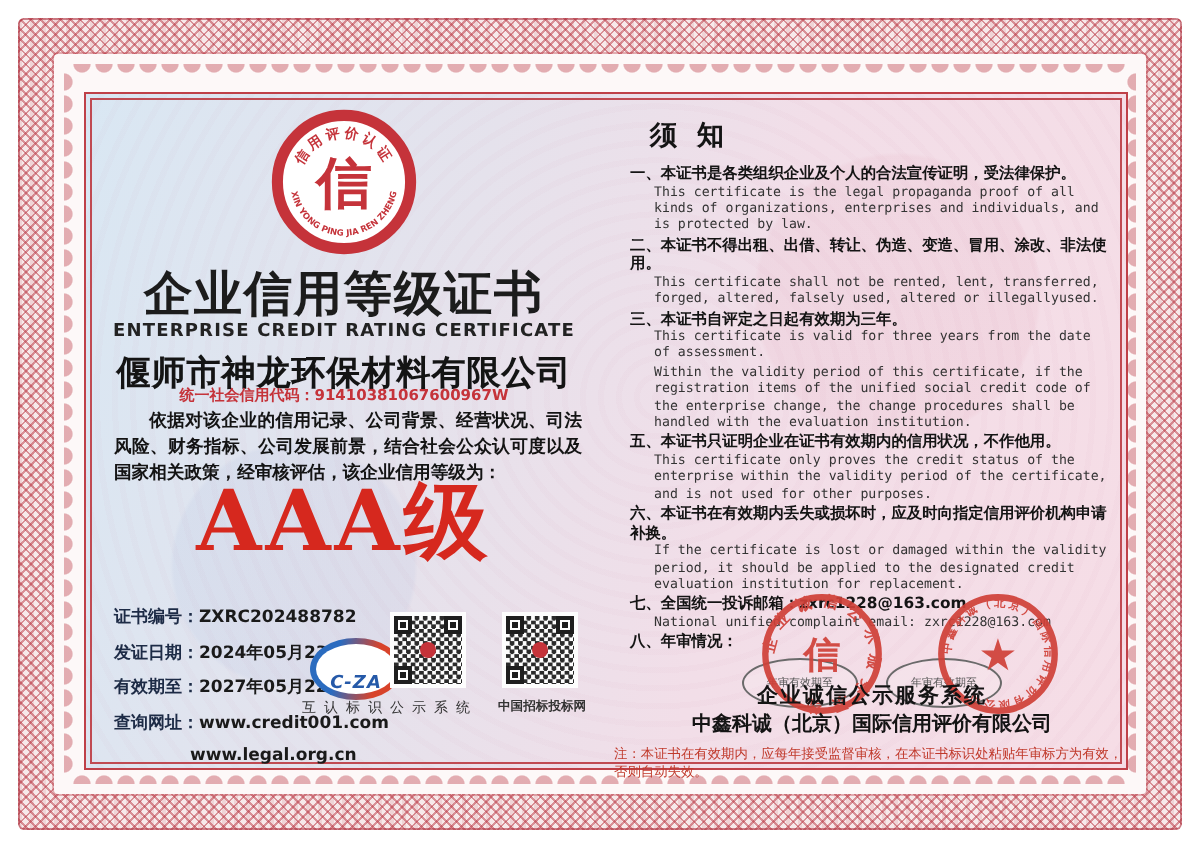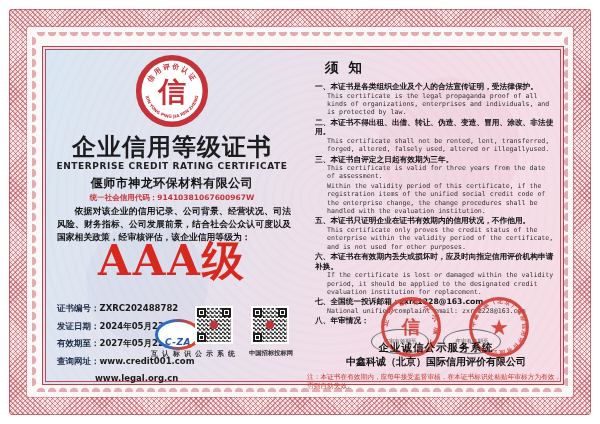--- a/index.html
+++ b/index.html
@@ -28,21 +28,21 @@
       radial-gradient(circle at 20% 70%, rgba(150,170,215,.10) 0 60px, rgba(150,170,215,0) 62px),
       repeating-radial-gradient(circle at 55% 45%, rgba(200,130,160,.035) 0 3px, rgba(255,255,255,0) 3px 9px),
       linear-gradient(103deg,#d9e7f3 0%,#e5e2ec 35%,#f2dee8 62%,#f6dde6 100%);}
   .frame::before{content:"";position:absolute;inset:2px;border:1px solid #c04a52;pointer-events:none;}
   
   .logo{position:absolute;left:92px;top:7px;width:74px;height:74px;}
   .title-cn{position:absolute;left:0;top:84px;width:258px;text-align:center;font-size:24px;font-weight:bold;
     letter-spacing:1px;color:#1c1c1c;font-family:"DejaVu Serif","Liberation Serif",serif;}
   .title-en{position:absolute;left:0;top:114px;width:258px;text-align:center;font-size:9px;font-weight:bold;
     letter-spacing:.6px;color:#222;}
-  .company{position:absolute;left:0;top:128px;width:258px;text-align:center;font-size:12px;font-weight:bold;
+  .company{position:absolute;left:0;top:128px;width:258px;text-align:center;font-size:17px;font-weight:bold;
     color:#141414;font-family:"DejaVu Serif","Liberation Serif",serif;letter-spacing:.5px;}
   .code{position:absolute;left:0;top:146px;width:258px;text-align:center;font-size:7.5px;color:#c5333a;font-weight:bold;}
   .intro{position:absolute;left:14px;top:158px;width:234px;font-size:8.8px;line-height:1.5;color:#141414;
     text-align:justify;text-indent:2em;font-weight:bold;}
   .rating{position:absolute;left:0;top:186px;width:258px;text-align:center;font-size:42px;font-weight:bold;
     color:#d6281e;letter-spacing:2px;font-family:"DejaVu Serif","Liberation Serif",serif;}
   .info{position:absolute;left:14px;top:256px;width:120px;font-size:8.5px;color:#1d2b46;}
   .info-row{margin-bottom:5.5px;font-weight:bold;white-space:nowrap;}
   .info-row .val{color:#1a1a1a;}
   .url2{margin-left:38px;font-weight:bold;color:#1a1a1a;}
@@ -52,21 +52,21 @@
     display:flex;align-items:flex-end;justify-content:center;}
   .oval-mark span{font-size:9px;font-weight:bold;font-style:italic;color:#2559a8;letter-spacing:.5px;}
   .qr{position:absolute;width:34px;height:34px;background:
       repeating-conic-gradient(#2b2b2b 0% 25%, #fdfdfd 0% 50%);
       background-size:4.2px 4.2px;outline:2px solid #fdfdfd;}
   .qr1{left:154px;top:261px;} .qr2{left:210px;top:261px;}
   .qr .fp{position:absolute;width:9px;height:9px;border:2px solid #1e1e1e;background:#fff;box-sizing:border-box;}
   .qr .fp::after{content:"";position:absolute;inset:1px;background:#1e1e1e;}
   .qr .fp.tl{left:0;top:0;} .qr .fp.tr{right:0;top:0;} .qr .fp.bl{left:0;bottom:0;}
   .qr .emb{position:absolute;left:13px;top:13px;width:8px;height:8px;border-radius:50%;background:#c5333a;}
-  .cap1{position:absolute;left:108px;top:302px;width:100px;font-size:7px;font-weight:bold;color:#333;
+  .cap1{position:absolute;left:108px;top:302px;width:100px;font-size:7px;font-weight:normal;color:#333;
     letter-spacing:4px;white-space:nowrap;}
   .cap2{position:absolute;left:206px;top:302px;width:46px;font-size:6.3px;font-weight:bold;color:#333;white-space:nowrap;}
   
   .right-col{position:absolute;left:272px;top:10px;width:242px;height:324px;}
   .n-title{text-align:left;font-size:13.5px;font-weight:bold;letter-spacing:10px;color:#141414;
     margin:2px 0 5px 10px;font-family:"DejaVu Serif","Liberation Serif",serif;}
   .n-item{margin-bottom:1px;}
   .n-cn{font-size:7.7px;font-weight:bold;color:#141414;line-height:9.5px;}
   .n-en{font-size:6.6px;color:#333;line-height:8.4px;padding-left:12px;
     font-family:"DejaVu Sans Mono","Liberation Mono",monospace;}

